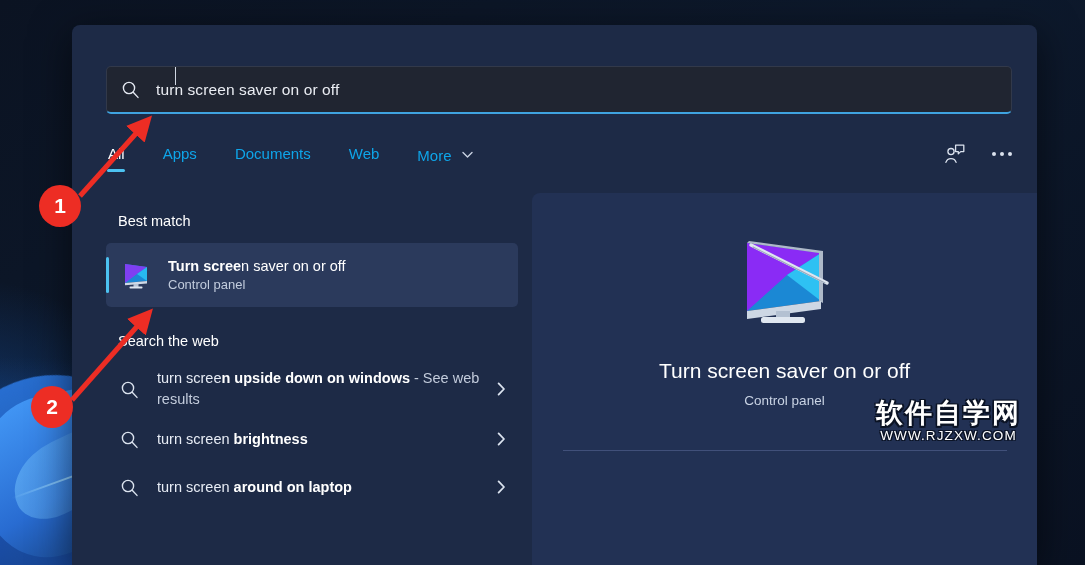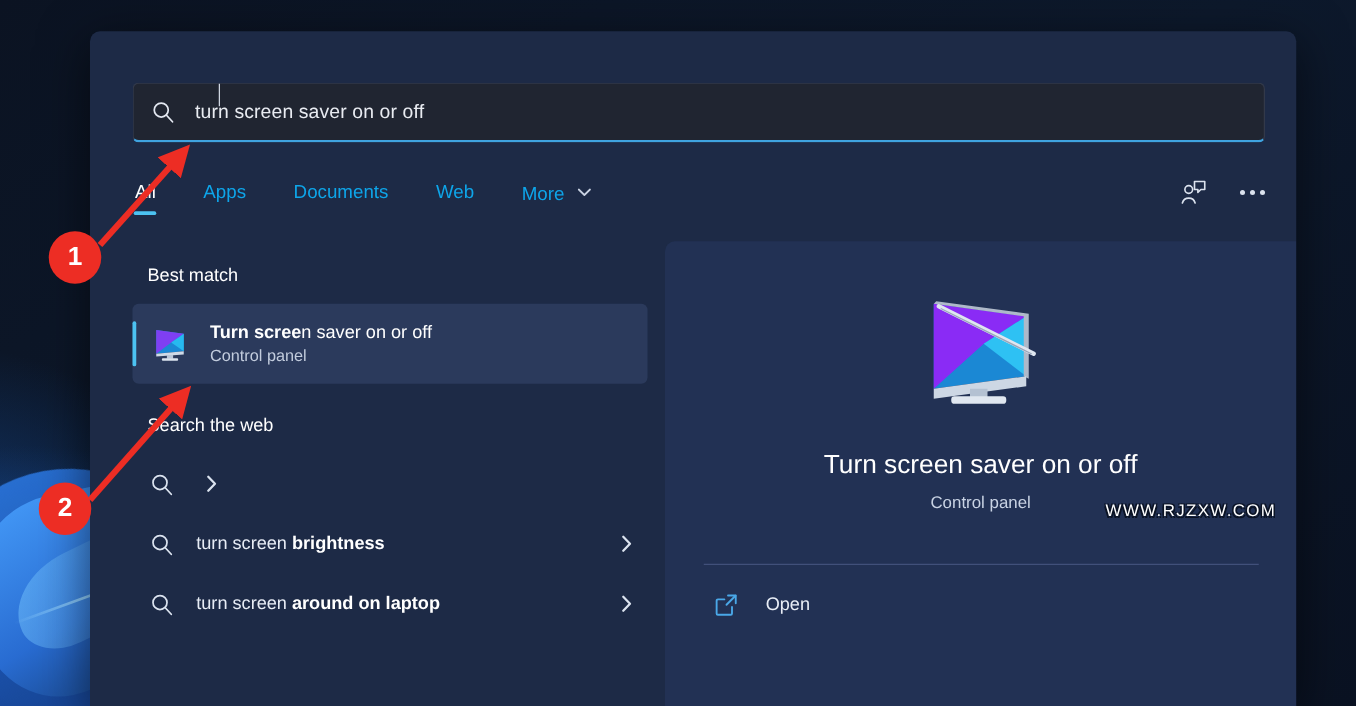--- a/index.html
+++ b/index.html
@@ -416,20 +416,21 @@
 
         <div class="section-head" id="web-head">Search the web</div>
 
         <div class="web-row">
           <span class="mag">
             <svg width="19" height="19" viewBox="0 0 19 19">
               <circle cx="8" cy="8" r="5.6" fill="none" stroke="#dbe3ef" stroke-width="1.4"></circle>
               <line x1="12.2" y1="12.2" x2="17" y2="17.4" stroke="#dbe3ef" stroke-width="1.4" stroke-linecap="round"></line>
             </svg>
           </span>
+          <span class="web-label"><span>turn scree</span><b>n upside down on windows</b><span class="dim"> - See web results</span></span>
           <span class="chev-right">
             <svg width="9" height="14" viewBox="0 0 9 14">
               <polyline points="1.6,1.4 7,7 1.6,12.6" fill="none" stroke="#dbe3ef" stroke-width="1.8" stroke-linecap="round" stroke-linejoin="round"></polyline>
             </svg>
           </span>
         </div>
 
         <div class="web-row">
           <span class="mag">
             <svg width="19" height="19" viewBox="0 0 19 19">
@@ -476,32 +477,23 @@
             <line x1="20" y1="14" x2="96" y2="52" stroke="#dfe6f0" stroke-width="3.4" stroke-linecap="round"></line>
             <line x1="22" y1="16" x2="94" y2="52" stroke="#9aa7ba" stroke-width="1.1" stroke-linecap="round"></line>
           </svg>
         </span>
 
         <div id="preview-title">Turn screen saver on or off</div>
         <div id="preview-sub">Control panel</div>
 
         <div id="preview-divider"></div>
 
-        <div id="open-row">
-          <span class="ext">
-            <svg width="20" height="20" viewBox="0 0 20 20">
-              <path d="M11.4 2.4H17.6V8.6" fill="none" stroke="#4aa8e8" stroke-width="1.5" stroke-linecap="round" stroke-linejoin="round"></path>
-              <line x1="17.4" y1="2.6" x2="10.2" y2="9.8" stroke="#4aa8e8" stroke-width="1.5" stroke-linecap="round"></line>
-              <path d="M14.6 11.6v5.2a1 1 0 0 1-1 1H3.3a1 1 0 0 1-1-1V6.5a1 1 0 0 1 1-1h5.2" fill="none" stroke="#4aa8e8" stroke-width="1.5" stroke-linecap="round" stroke-linejoin="round"></path>
-            </svg>
-          </span>
-          <span id="open-label">Open</span>
-        </div>
 
         <div id="watermark">
+          <div id="wm-cn">软件自学网</div>
           <div id="wm-url">WWW.RJZXW.COM</div>
         </div>
 
       </div>
     </div>
   </div>
 
   <svg id="anno-arrows" width="1085" height="565">
     <defs>
       <marker id="arrowhead" markerWidth="5" markerHeight="5" refX="1.4" refY="2.5" orient="auto">

